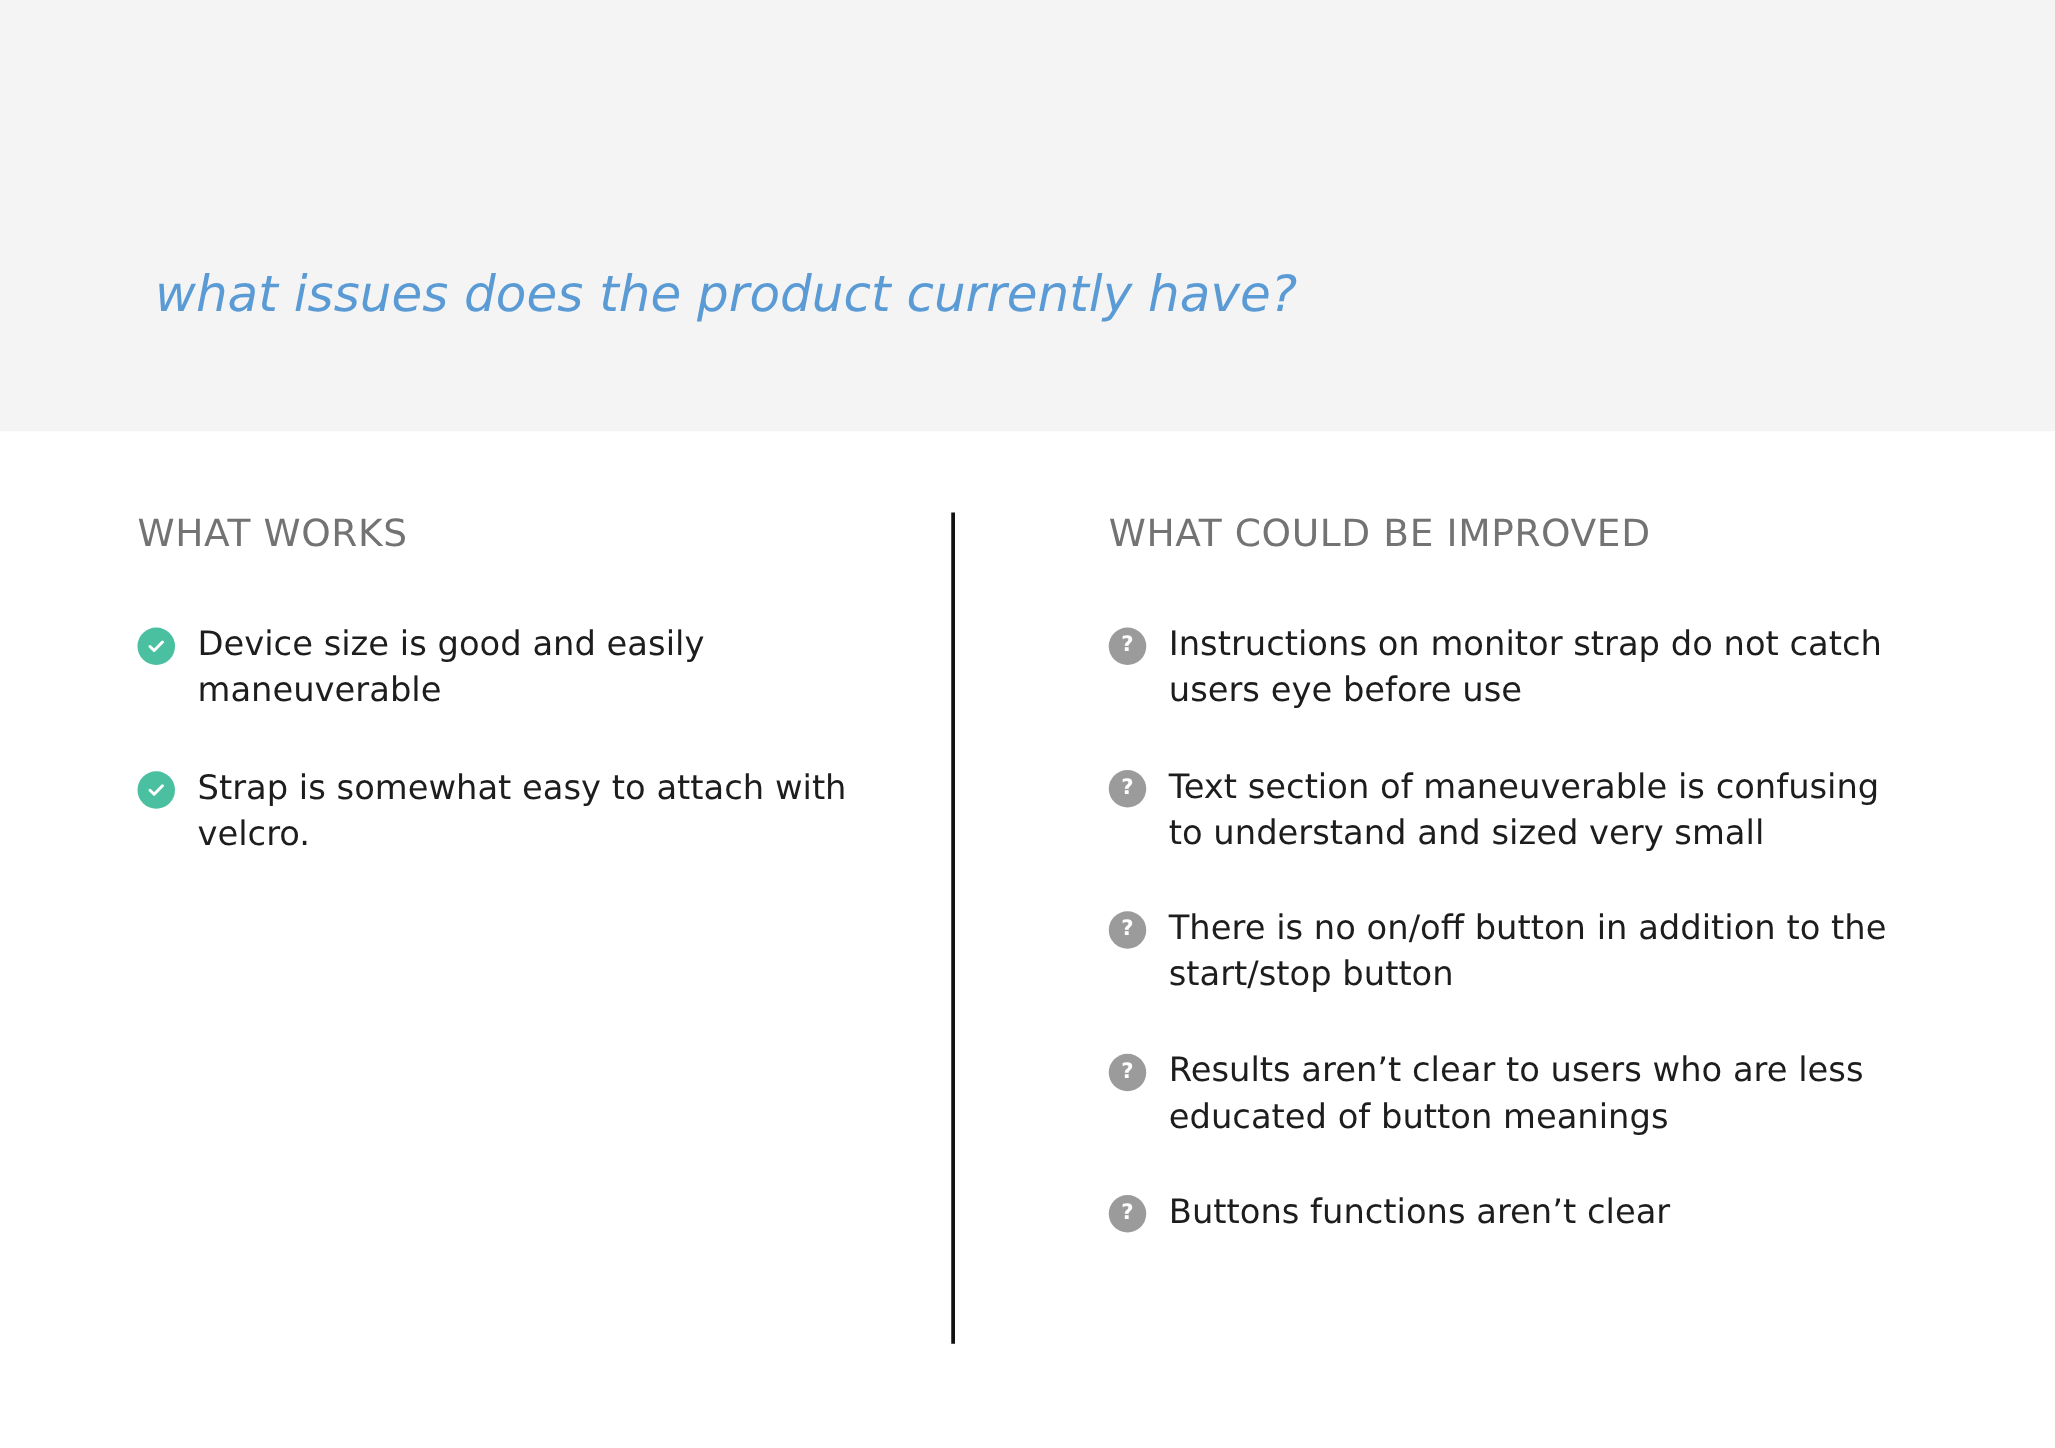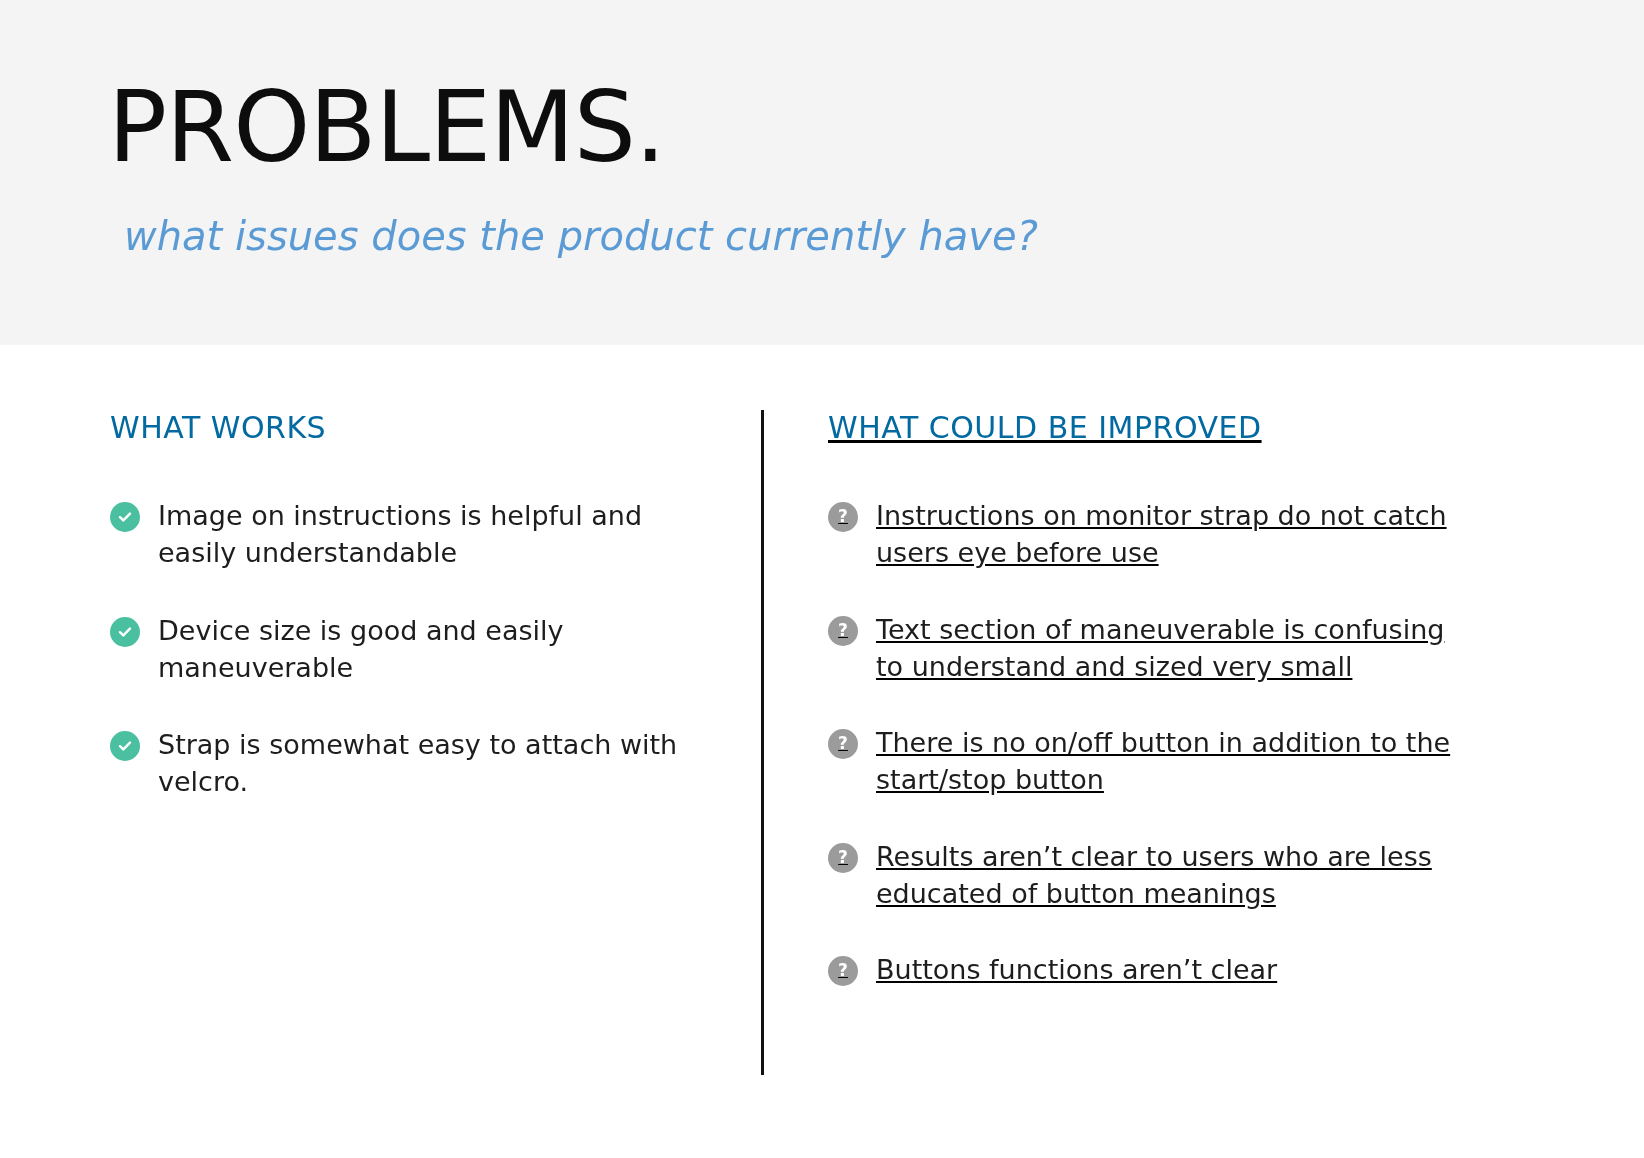--- a/index.html
+++ b/index.html
@@ -61,30 +61,29 @@
   }
   .column {
     position: absolute;
     top: 410px;
   }
   .col-left {
     left: 110px;
     width: 600px;
   }
   .col-right {
-    left: 828px;
+    left: 887px;
     width: 640px;
-    text-decoration: underline;
   }
   .col-heading {
     font-family: "DejaVu Sans", sans-serif;
     font-size: 30px;
     font-weight: 400;
     letter-spacing: 0.5px;
-    color: #0369a1;
+    color: #737373;
     margin: 0 0 52px 0;
     white-space: nowrap;
   }
   .item {
     display: flex;
     align-items: flex-start;
     margin-bottom: 40px;
   }
   .bullet-icon {
     flex: 0 0 auto;
@@ -130,36 +129,27 @@
     max-width: 520px;
   }
 </style>
 </head>
 <body>
 
 <div class="slide">
 
   <div class="header-band"></div>
 
-  <div class="title">PROBLEMS.</div>
   <div class="subtitle">what issues does the product currently have?</div>
 
   <div class="divider"></div>
 
   <div class="column col-left">
     <div class="col-heading">WHAT WORKS</div>
 
-    <div class="item">
-      <span class="bullet-icon bullet-check">
-        <svg width="16" height="16" viewBox="0 0 16 16" aria-hidden="true">
-            <path d="M3 8.2 L6.3 11.4 L13 4.6" fill="none" stroke="#ffffff" stroke-width="2.4" stroke-linecap="round" stroke-linejoin="round"></path>
-          </svg>
-      </span>
-      <span class="item-text">Image on instructions is helpful and easily understandable</span>
-    </div>
 
     <div class="item">
       <span class="bullet-icon bullet-check">
         <svg width="16" height="16" viewBox="0 0 16 16" aria-hidden="true">
             <path d="M3 8.2 L6.3 11.4 L13 4.6" fill="none" stroke="#ffffff" stroke-width="2.4" stroke-linecap="round" stroke-linejoin="round"></path>
           </svg>
       </span>
       <span class="item-text">Device size is good and easily maneuverable</span>
     </div>
 

